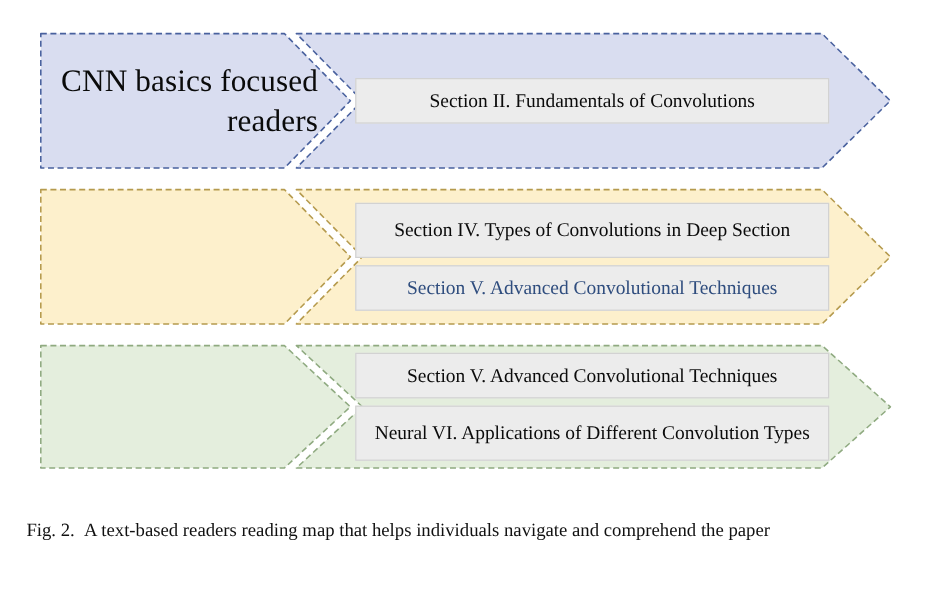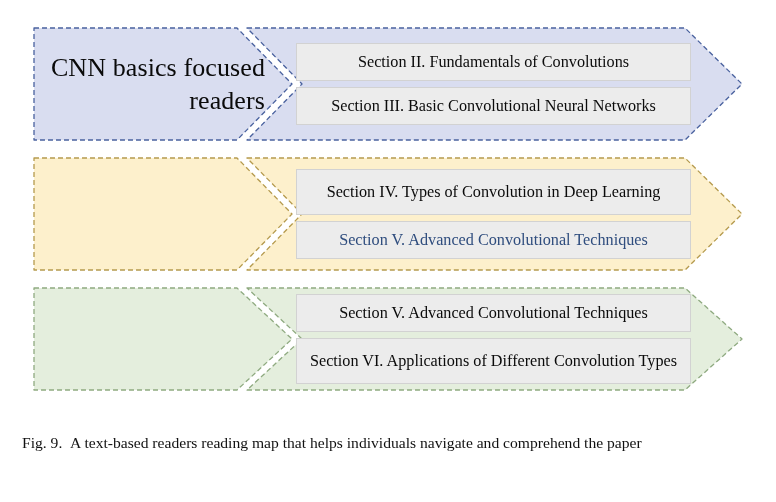--- a/index.html
+++ b/index.html
@@ -110,41 +110,40 @@
   <div class="group" id="group-blue">
     <svg class="svg-layer" viewBox="0 0 710 114" preserveAspectRatio="none">
 
       <polygon points="1,1 204,1 259,57 204,113 1,113" fill="#d9ddf0" stroke="#49619e" stroke-width="1.3" stroke-dasharray="5,3" stroke-linejoin="round"></polygon>
 
       <polygon points="214,1 652,1 709,57 652,113 214,113 269,57" fill="#d9ddf0" stroke="#49619e" stroke-width="1.3" stroke-dasharray="5,3" stroke-linejoin="round"></polygon>
     </svg>
     <div class="grp-label">CNN basics focused readers</div>
     <div class="boxes">
       <div class="sec-box h1">Section II. Fundamentals of Convolutions</div>
-      <div class="sec-box h1">Section III. Basic Convolutional Neural Networks</div>
     </div>
   </div>
 
   <div class="group" id="group-yellow">
     <svg class="svg-layer" viewBox="0 0 710 114" preserveAspectRatio="none">
       <polygon points="1,1 204,1 259,57 204,113 1,113" fill="#fdf0cc" stroke="#b59a4d" stroke-width="1.3" stroke-dasharray="5,3" stroke-linejoin="round"></polygon>
       <polygon points="214,1 652,1 709,57 652,113 214,113 269,57" fill="#fdf0cc" stroke="#b59a4d" stroke-width="1.3" stroke-dasharray="5,3" stroke-linejoin="round"></polygon>
     </svg>
     <div class="boxes">
-      <div class="sec-box h2">Section IV. Types of Convolution in Deep Learning</div>
+      <div class="sec-box h2">Section IV. Types of Convolutions in Deep Section</div>
       <div class="sec-box h1 link">Section V. Advanced Convolutional Techniques</div>
     </div>
   </div>
 
   <div class="group" id="group-green">
     <svg class="svg-layer" viewBox="0 0 710 104" preserveAspectRatio="none">
       <polygon points="1,1 204,1 259,52 204,103 1,103" fill="#e4eedd" stroke="#8faa80" stroke-width="1.3" stroke-dasharray="5,3" stroke-linejoin="round"></polygon>
       <polygon points="214,1 652,1 709,52 652,103 214,103 269,52" fill="#e4eedd" stroke="#8faa80" stroke-width="1.3" stroke-dasharray="5,3" stroke-linejoin="round"></polygon>
     </svg>
     <div class="boxes">
       <div class="sec-box h1">Section V. Advanced Convolutional Techniques</div>
-      <div class="sec-box h2">Section VI. Applications of Different Convolution Types</div>
+      <div class="sec-box h2">Neural VI. Applications of Different Convolution Types</div>
     </div>
   </div>
 
 </div>
 
-<div id="caption"><span class="figno">Fig. 9.</span>&nbsp;&nbsp;<span>A text-based readers reading map that helps individuals navigate and comprehend the paper</span></div>
+<div id="caption"><span class="figno">Fig. 2.</span>&nbsp;&nbsp;<span>A text-based readers reading map that helps individuals navigate and comprehend the paper</span></div>
 
 </body></html>

